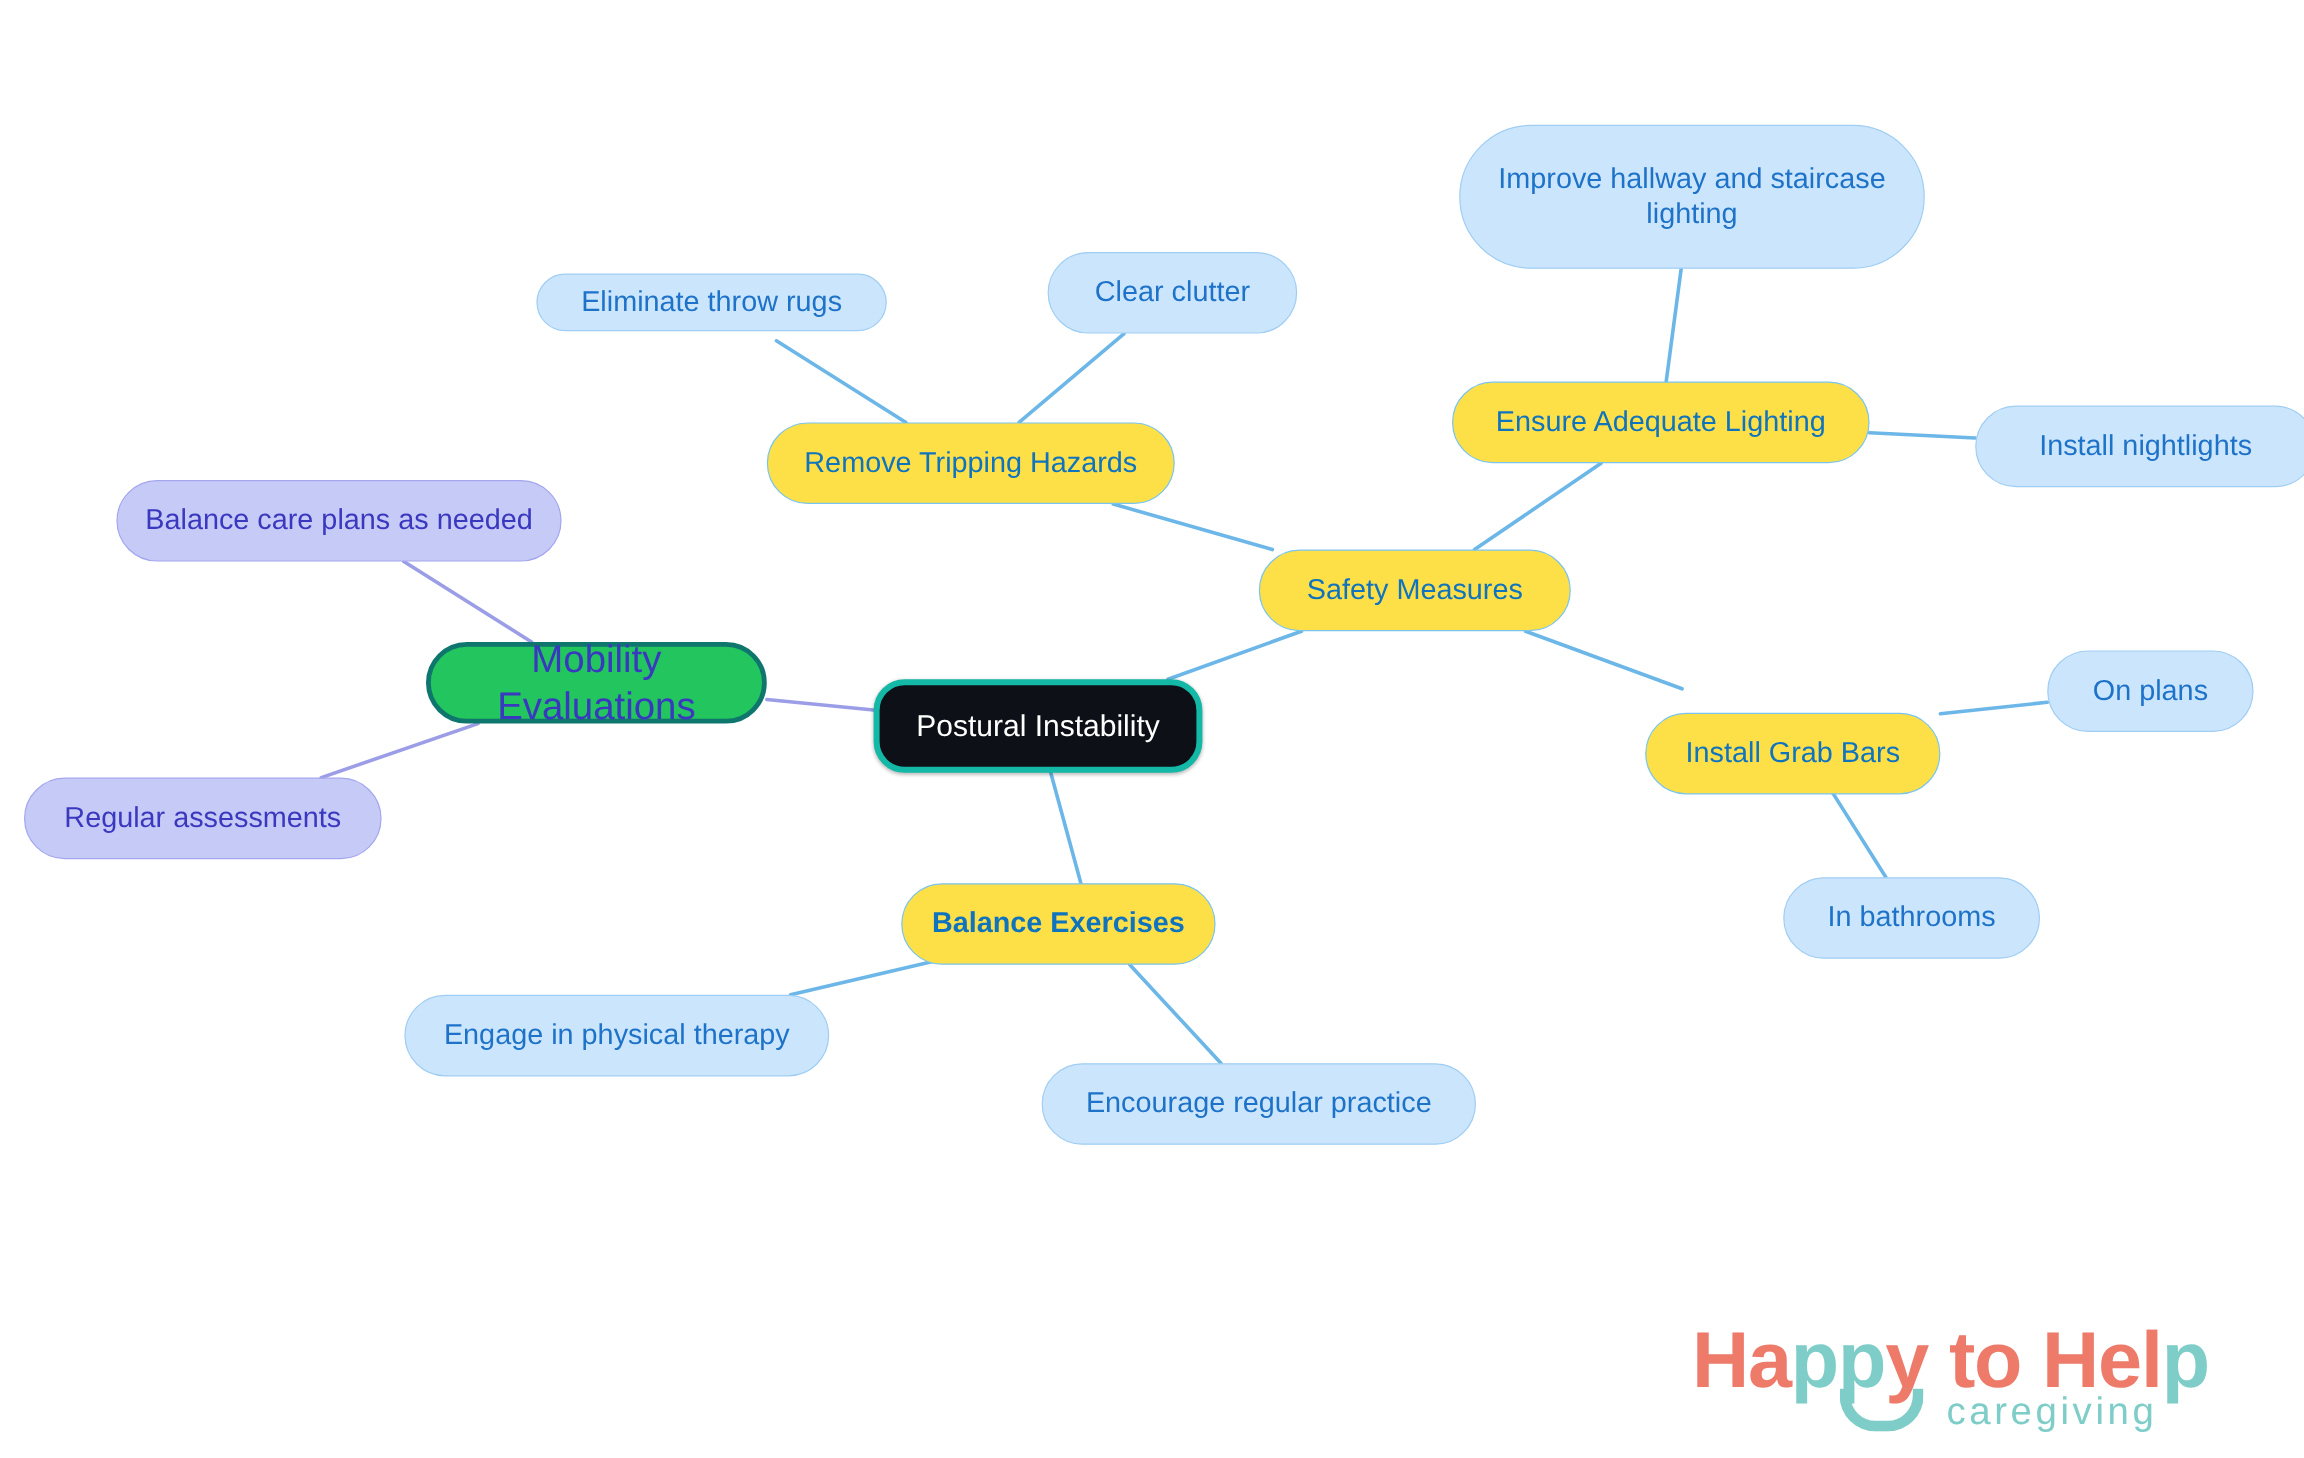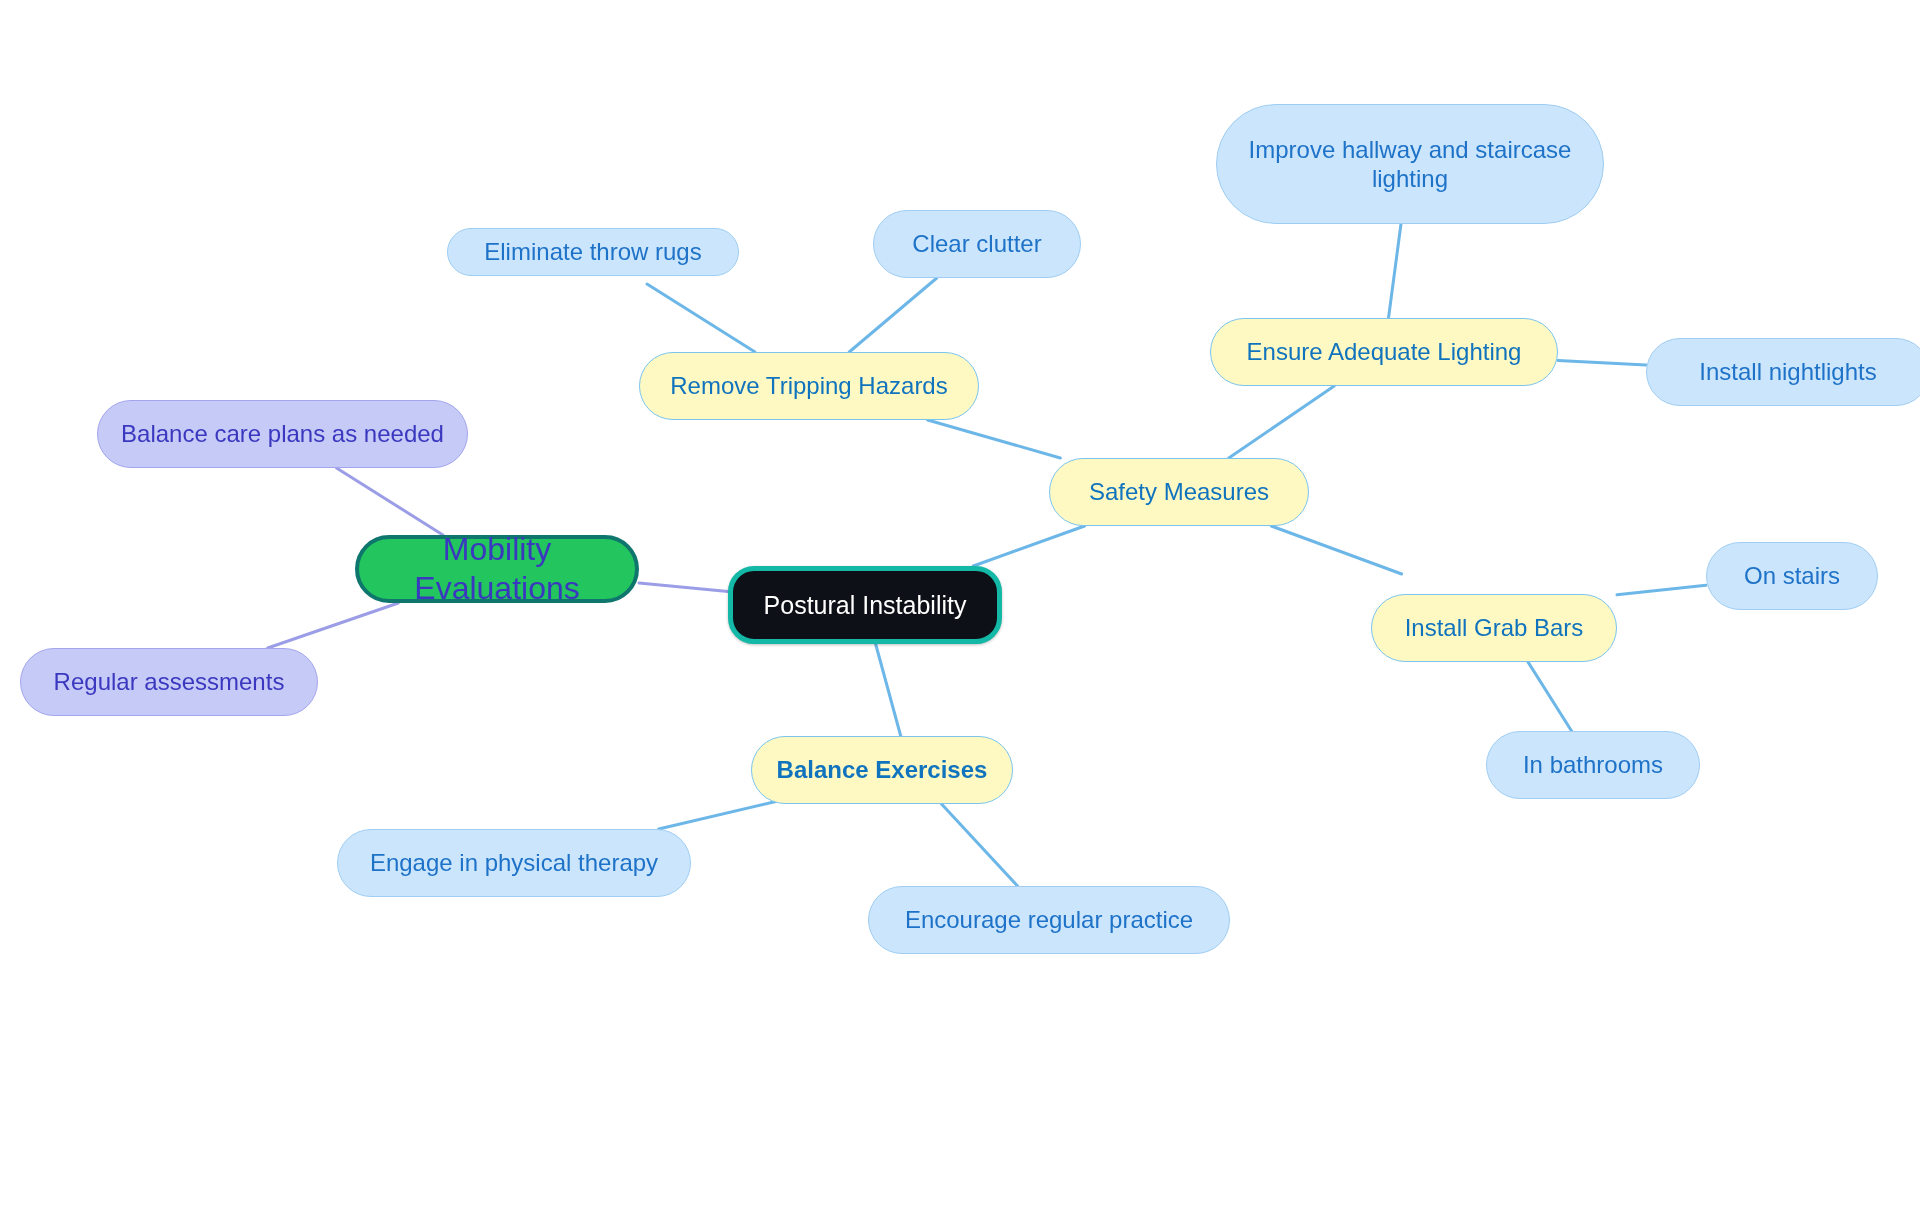--- a/index.html
+++ b/index.html
@@ -43,21 +43,21 @@
   }
   .node.root {
     background: #0d1117;
     color: #ffffff;
     border: 5px solid #14b8a6;
     font-size: 25px;
     border-radius: 26px;
     box-shadow: 0 1px 3px rgba(0,0,0,0.25);
   }
   .node.branch-blue {
-    background: #fef9c3;
+    background: #fde047;
     color: #1073be;
     border: 1px solid #7ac4ee;
     font-size: 24px;
   }
   .node.leaf-blue {
     background: #cbe6fc;
     color: #1e72c8;
     border: 1px solid #9fcdf3;
     font-size: 24px;
   }
@@ -138,23 +138,28 @@
       <div class="node root" style="left: 728px; top: 566px; width: 274px; height: 78px;"><span>Postural Instability</span></div>
       <div class="node branch-blue" style="left: 1049px; top: 458px; width: 260px; height: 68px;"><span>Safety Measures</span></div>
       <div class="node branch-blue" style="left: 639px; top: 352px; width: 340px; height: 68px;"><span>Remove Tripping Hazards</span></div>
       <div class="node leaf-blue" style="left: 447px; top: 228px; width: 292px; height: 48px;"><span>Eliminate throw rugs</span></div>
       <div class="node leaf-blue" style="left: 873px; top: 210px; width: 208px; height: 68px;"><span>Clear clutter</span></div>
       <div class="node branch-blue" style="left: 1210px; top: 318px; width: 348px; height: 68px;"><span>Ensure Adequate Lighting</span></div>
       <div class="node leaf-blue" style="left: 1216px; top: 104px; width: 388px; height: 120px;"><span>Improve hallway and staircase
 lighting</span></div>
       <div class="node leaf-blue" style="left: 1646px; top: 338px; width: 284px; height: 68px;"><span>Install nightlights</span></div>
       <div class="node branch-blue" style="left: 1371px; top: 574px; width: 246px; height: 68px; margin-top: 20px;"><span>Install Grab Bars</span></div>
-      <div class="node leaf-blue" style="left: 1706px; top: 542px; width: 172px; height: 68px;"><span>On stairs</span></div>
+      <div class="node leaf-blue" style="left: 1706px; top: 542px; width: 172px; height: 68px;"><span>On plans</span></div>
       <div class="node leaf-blue" style="left: 1486px; top: 731px; width: 214px; height: 68px;"><span>In bathrooms</span></div>
       <div class="node branch-blue" style="left: 751px; top: 736px; width: 262px; height: 68px; font-weight: bold;"><span>Balance Exercises</span></div>
       <div class="node leaf-blue" style="left: 337px; top: 829px; width: 354px; height: 68px;"><span>Engage in physical therapy</span></div>
       <div class="node leaf-blue" style="left: 868px; top: 886px; width: 362px; height: 68px;"><span>Encourage regular practice</span></div>
       <div class="node branch-purple" style="left: 355px; top: 535px; width: 284px; height: 68px;"><span>Mobility Evaluations</span></div>
       <div class="node leaf-purple" style="left: 97px; top: 400px; width: 371px; height: 68px;"><span>Balance care plans as needed</span></div>
       <div class="node leaf-purple" style="left: 20px; top: 648px; width: 298px; height: 68px;"><span>Regular assessments</span></div>
     </div>
 
+  <div id="logo">
+    <div class="logo-main"><span class="c-coral">Ha</span><span class="c-teal">pp</span><span class="c-coral">y</span><span class="c-coral"> to </span><span class="c-coral">Hel</span><span class="c-teal">p</span></div>
+    <div class="logo-smile"></div>
+    <div class="logo-sub">caregiving</div>
+  </div>
 </div>
 
 </body></html>

